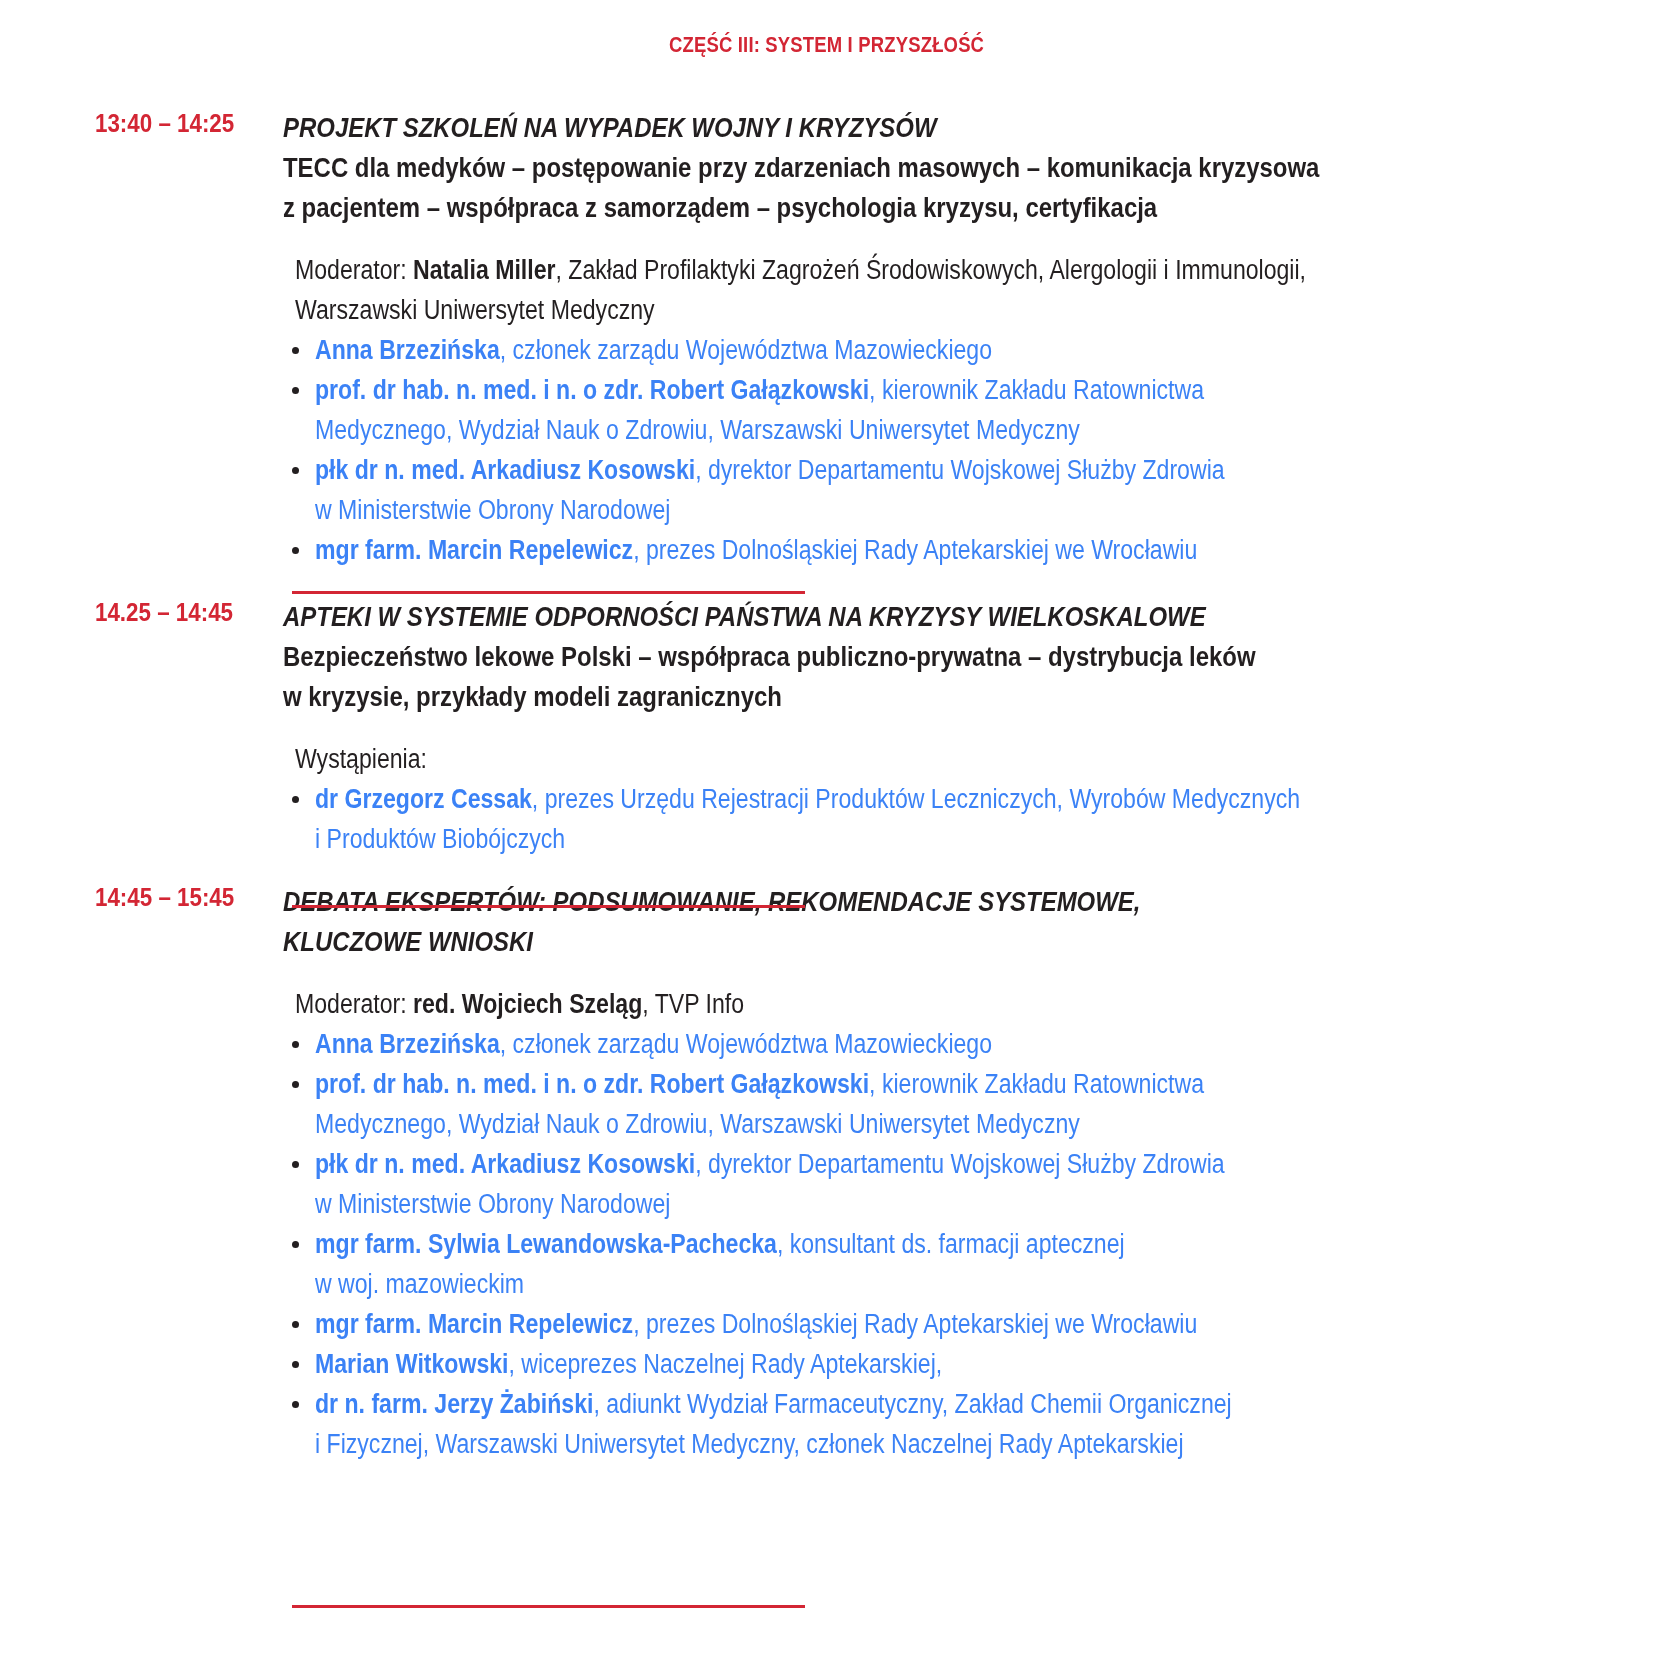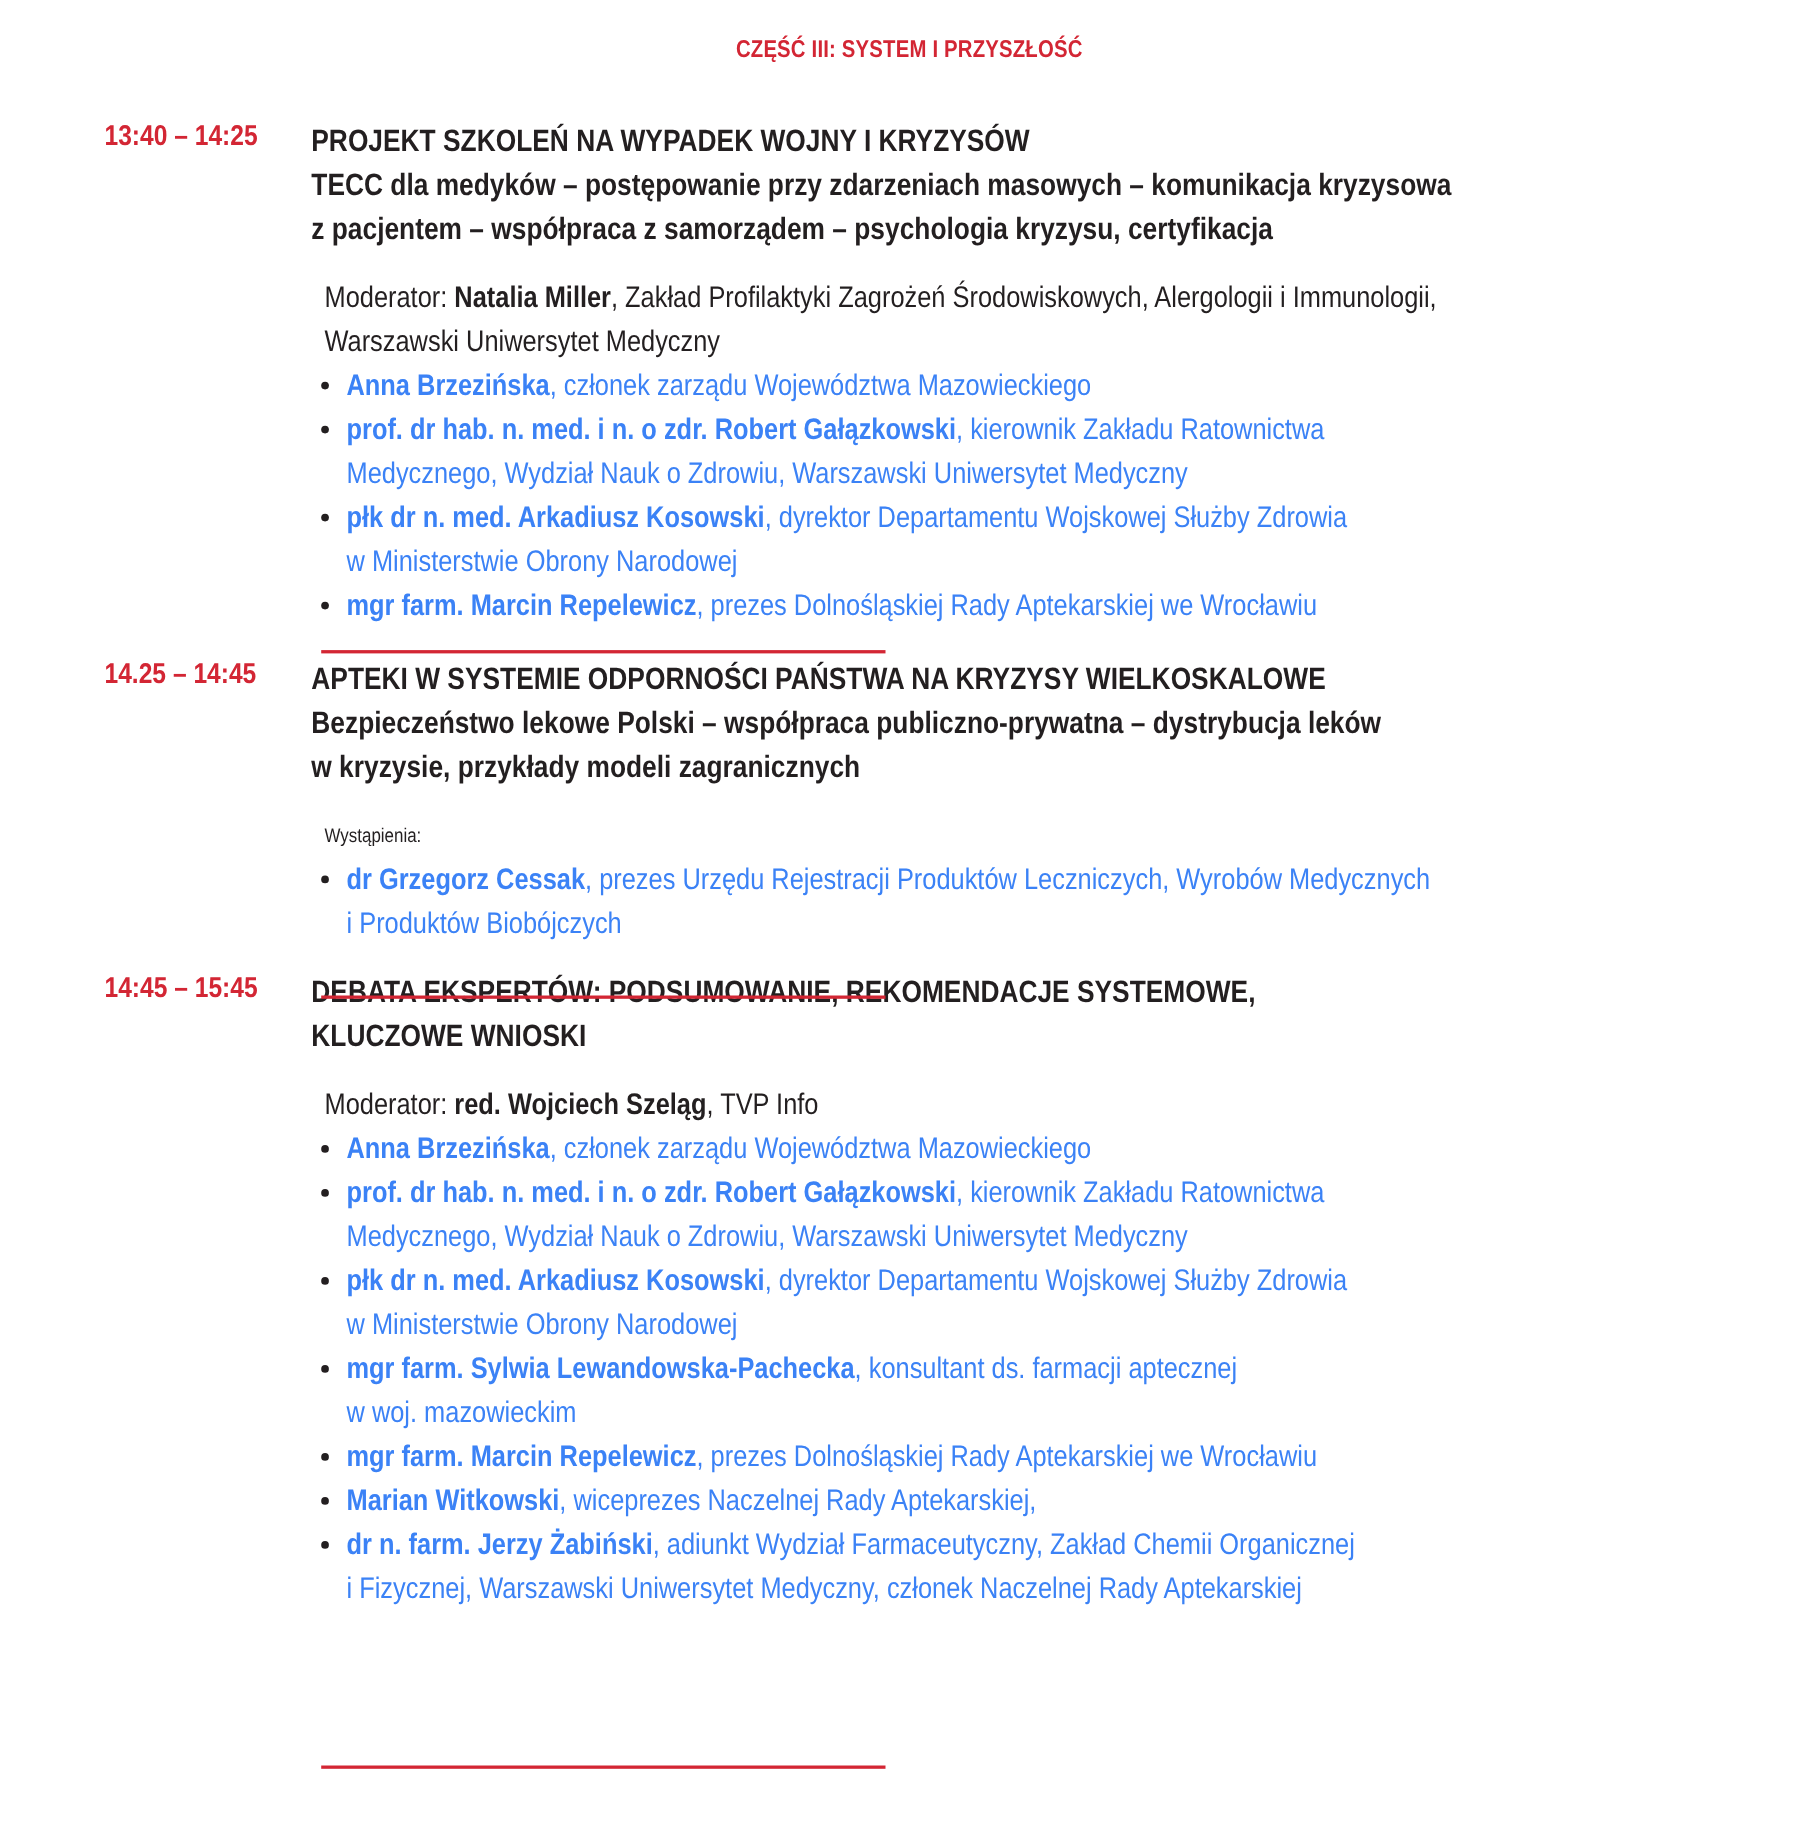--- a/index.html
+++ b/index.html
@@ -28,37 +28,37 @@
     position:absolute;left:95px;top:0;width:185px;
     color:#d32634;font-weight:bold;font-size:26px;
     text-align:left;white-space:nowrap;
   }
   .time .cond{transform:scaleX(0.86);}
   .body{position:absolute;left:283px;top:0;width:1300px;}
 
   .sess-title{
     font-weight:bold;font-size:28px;line-height:40px;color:#231f20;
   }
-  .sess-title .ln{display:block;}
+  .sess-title .ln{display:block;font-style:italic;}
   .sess-title .cond{transform:scaleX(0.855);}
 
   .sess-sub{
     font-weight:bold;font-size:28px;line-height:40px;color:#231f20;
   }
   .sess-sub .ln{display:block;}
   .sess-sub .cond{transform:scaleX(0.855);}
 
   .people{margin-top:22px;}
   .moderator{
     font-size:27px;line-height:40px;color:#231f20;padding-left:12px;text-decoration:underline;
   }
   .moderator .ln{display:block;}
   .moderator .cond{transform:scaleX(0.855);}
   .intro{
-    font-size:18px;line-height:40px;color:#231f20;padding-left:12px;
+    font-size:27px;line-height:40px;color:#231f20;padding-left:12px;
   }
   .intro .cond{transform:scaleX(0.855);}
 
   ul.speakers{list-style:none;margin:0;padding:0;}
   ul.speakers li{
     position:relative;padding-left:32px;
     font-size:27px;line-height:40px;color:#3b82f6;
   }
   ul.speakers li .dot{
     position:absolute;left:9px;top:17px;

